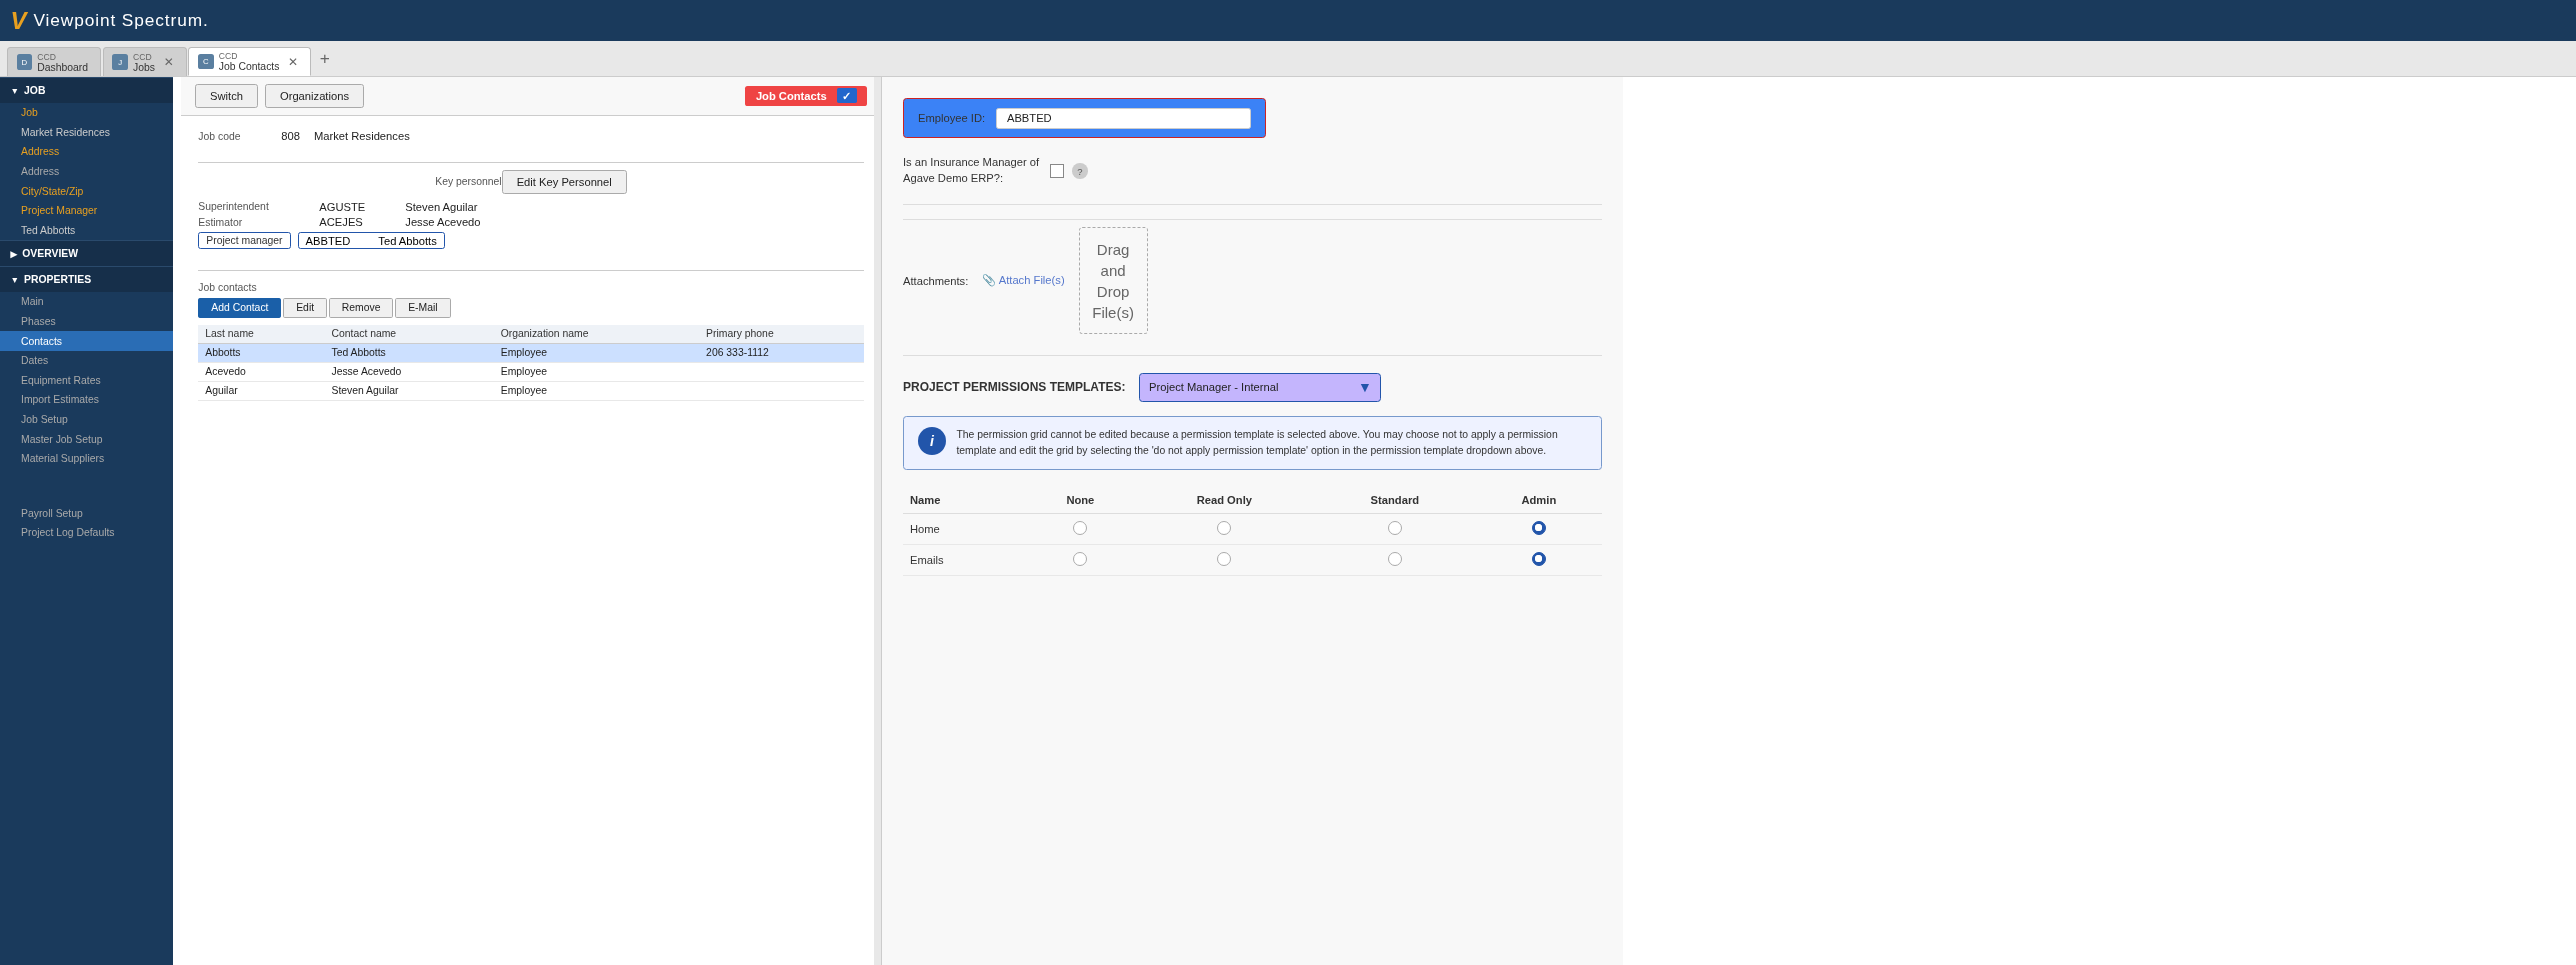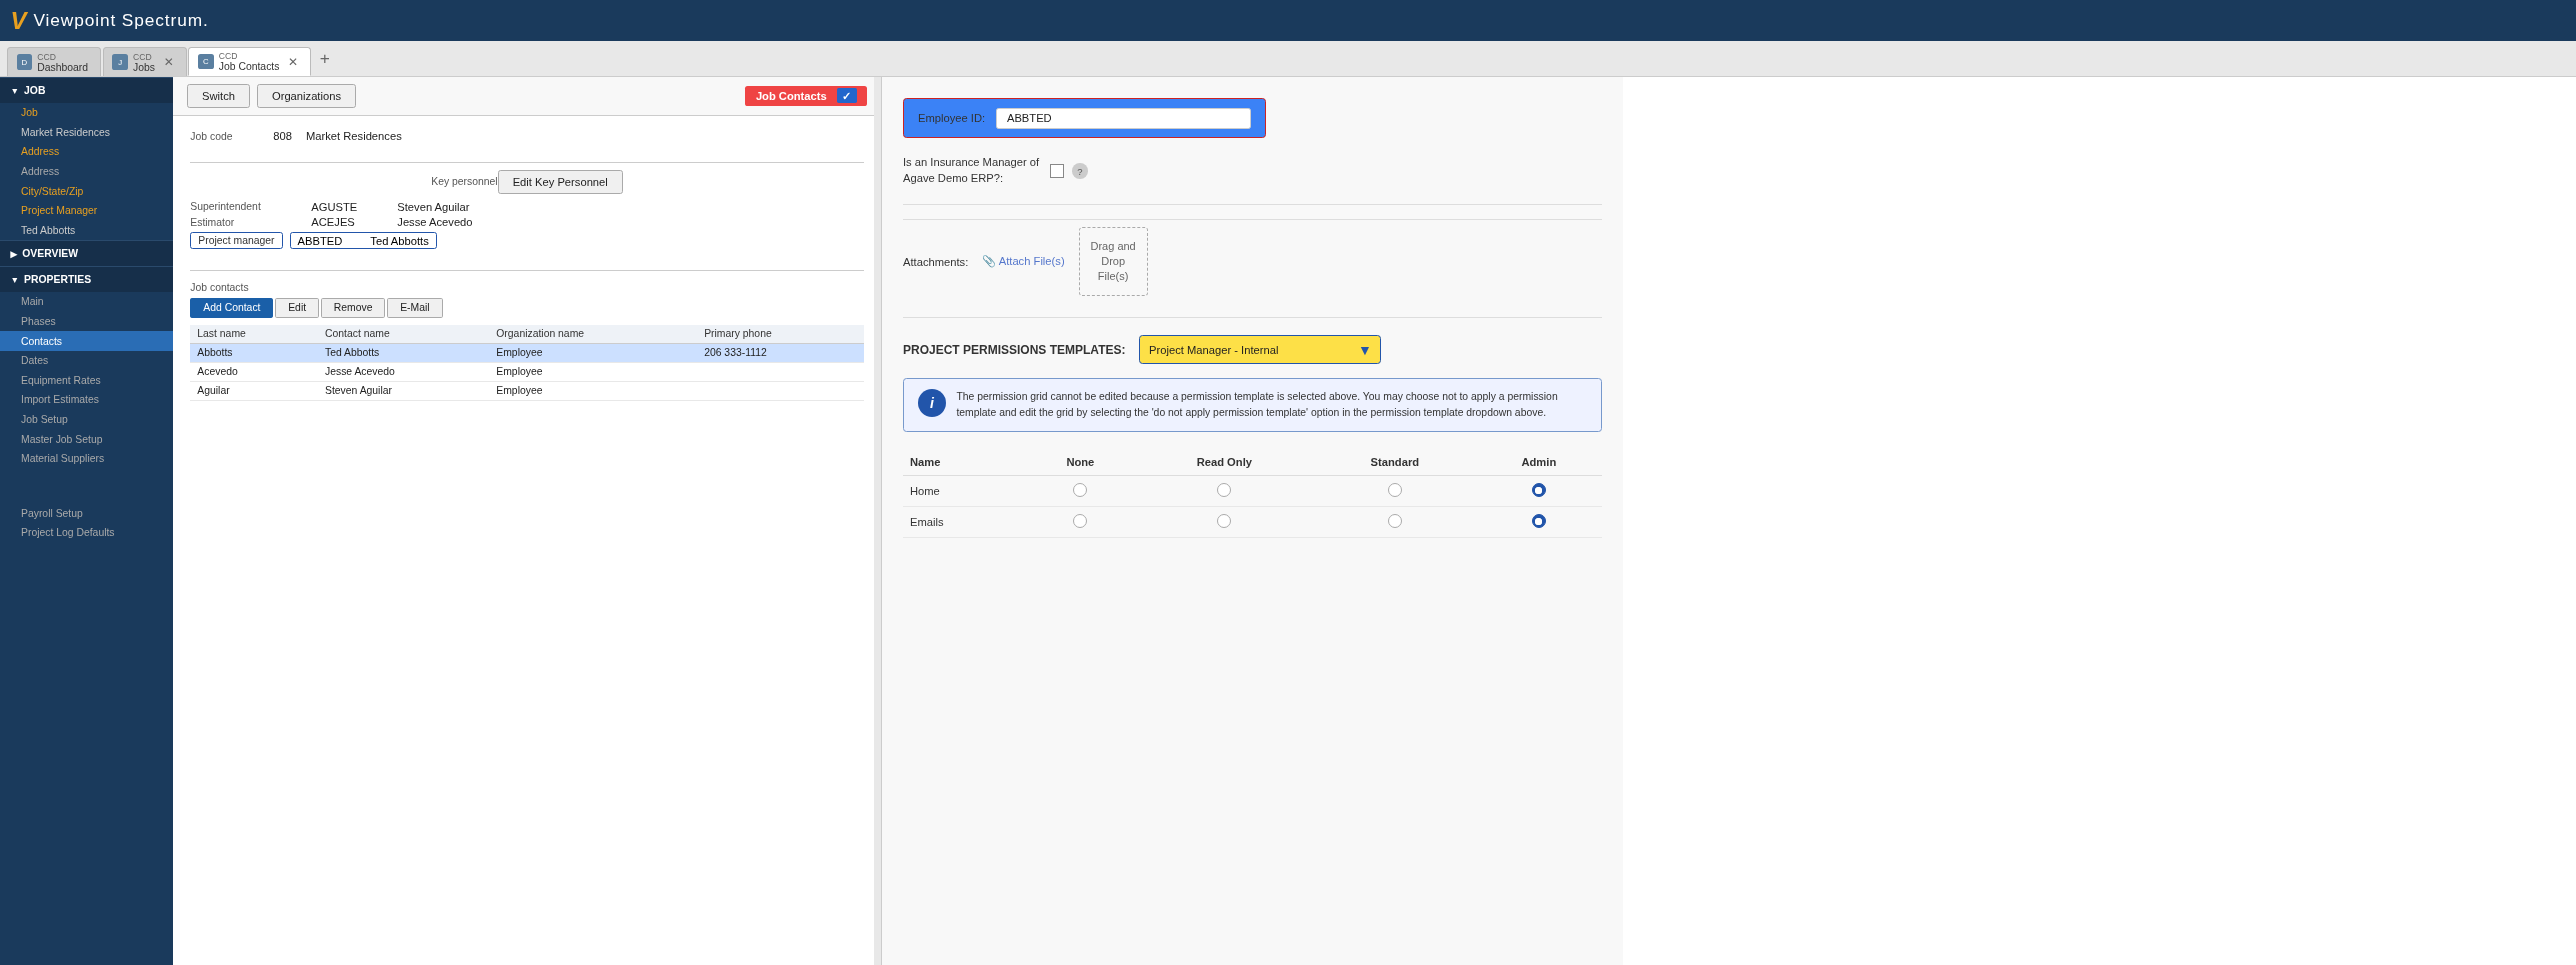--- a/index.html
+++ b/index.html
@@ -50,21 +50,21 @@
       padding: 7px 10.4px; background: #162f4a;
       font-size: 10.4px; font-weight: bold; color: #fff;
       cursor: pointer; border-top: 0.9px solid #2a4a6c;
     }
     .sidebar-section-header .arrow { margin-right: 5.2px; font-size: 8.6px; }
     .sidebar-item { padding: 4.3px 10.4px 4.3px 21px; font-size: 10.4px; color: #a0bcd0; cursor: pointer; }
     .sidebar-item.active { background: #2a6db5; color: white; }
     .sidebar-item.orange { color: #e8a020; }
 
     
-    .content-pane { flex: 1; background: #fff; overflow: auto; position: relative; }
+    .content-pane { flex: 1; background: #fff; overflow: auto; position: relative; padding-left: 8px; }
 
     
     .action-bar {
       display: flex; align-items: center; gap: 7px;
       padding: 7px 14px; border-bottom: 0.9px solid #ccc;
       background: #f8f8f8;
     }
     .btn {
       padding: 5.2px 14px; border: 0.9px solid #aaa;
       border-radius: 2.6px; background: #f0f0f0;
@@ -136,33 +136,33 @@
     .insurance-label { font-size: 11.2px; color: #333; max-width: 138px; line-height: 1.4; }
     .checkbox-box { width: 14px; height: 14px; border: 0.9px solid #888; background: white; display: inline-block; }
     .help-icon { width: 15.5px; height: 15.5px; border-radius: 50%; background: #ccc; display: flex; align-items: center; justify-content: center; font-size: 9.5px; color: #555; cursor: pointer; }
 
     .attachments-row { display: flex; align-items: center; gap: 14px; margin-bottom: 21px; padding-top: 7px; border-top: 0.9px solid #ddd; }
     .attachments-label { font-size: 11.2px; color: #333; }
     .attach-btn { color: #5577cc; font-size: 11.2px; cursor: pointer; display: flex; align-items: center; gap: 3.5px; }
     .drag-drop-box {
       border: 1.7px dashed #aaa; border-radius: 3.5px;
       padding: 10.4px 8.6px; text-align: center;
-      font-size: 11px; color: #666; line-height: 1.4;
+      font-size: 15px; color: #666; line-height: 1.4;
       width: 69px;
     }
 
     
     .permissions-section { margin-top: 7px; }
     .project-perms-header {
       display: flex; align-items: center; gap: 14px; margin-bottom: 14px;
     }
     .project-perms-label { font-size: 12px; font-weight: bold; color: #333; }
     .perms-select-wrapper {
       border: 1.7px solid #2255aa; border-radius: 3.5px;
-      background: #fde047; display: flex; align-items: center;
+      background: #c4b5fd; display: flex; align-items: center;
       padding: 5.2px 8.6px; min-width: 242px;
     }
     .perms-select-value { font-size: 11.2px; color: #222; flex: 1; }
     .perms-select-arrow { color: #2255aa; font-size: 14px; }
 
     .info-box {
       border: 0.9px solid #7799cc; border-radius: 3.5px;
       background: #eef2ff; padding: 10.4px 14px;
       display: flex; align-items: flex-start; gap: 10.4px;
       margin-bottom: 17.3px;

